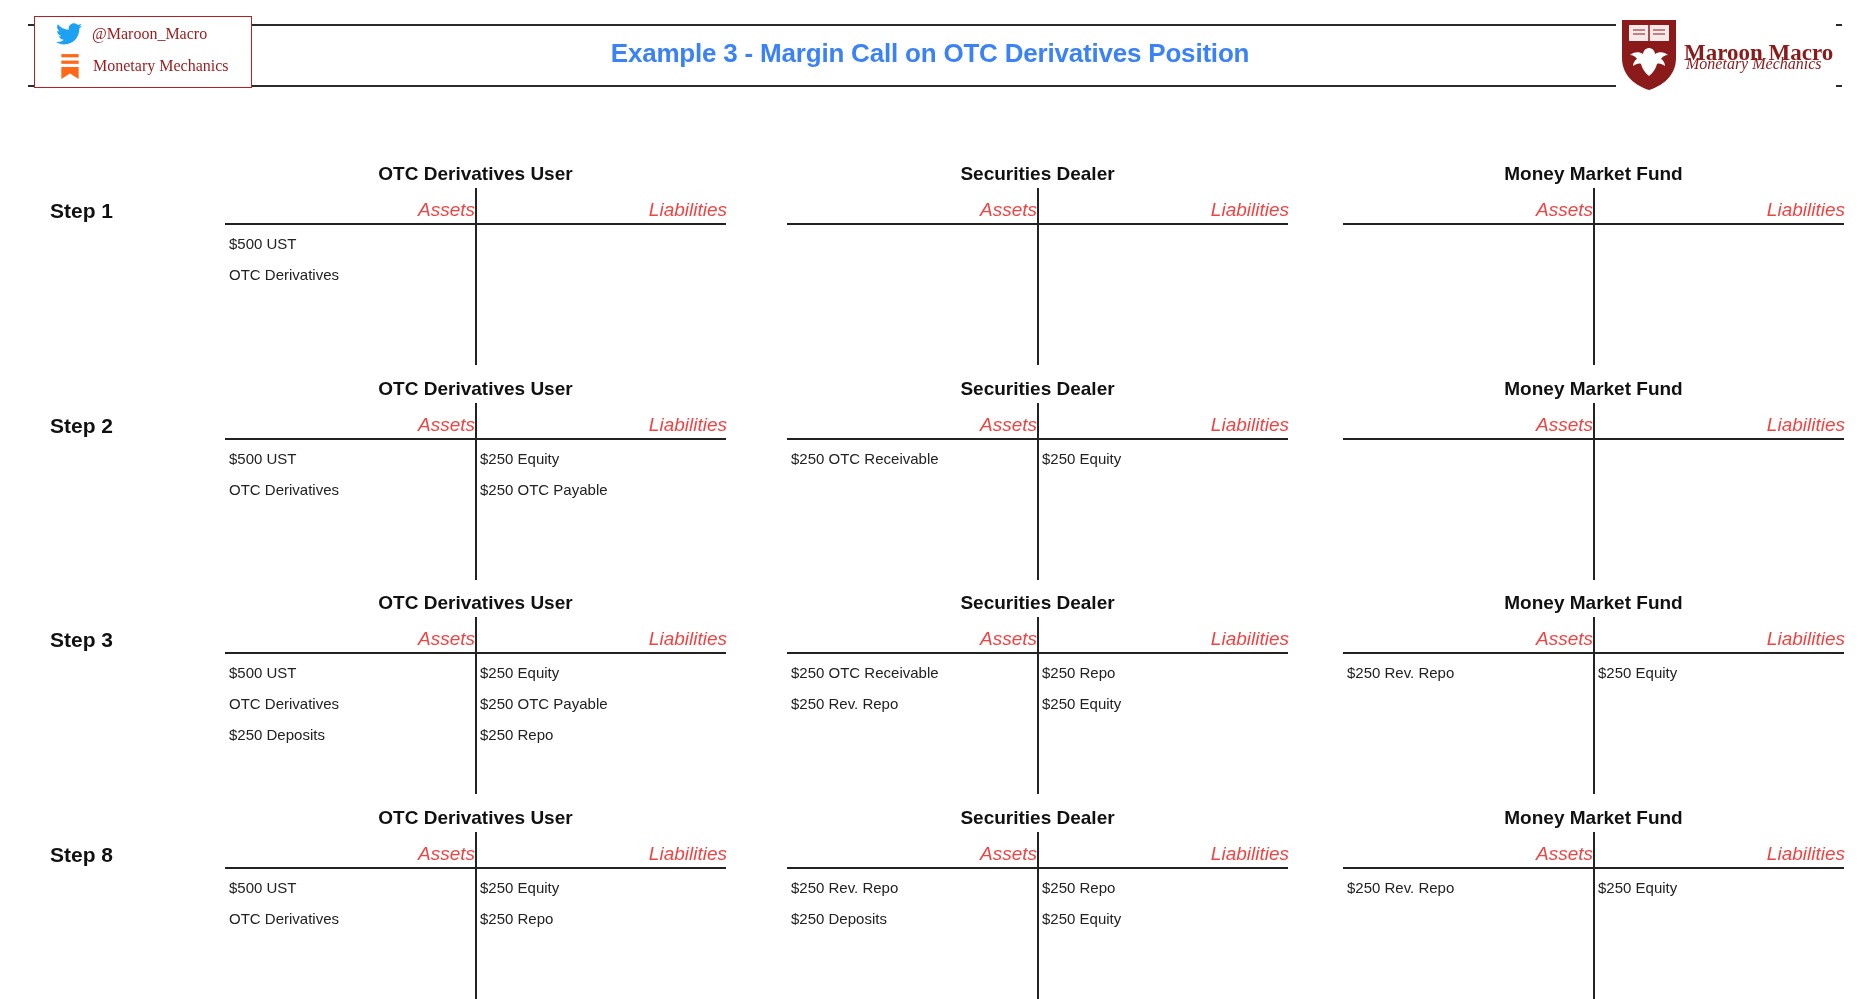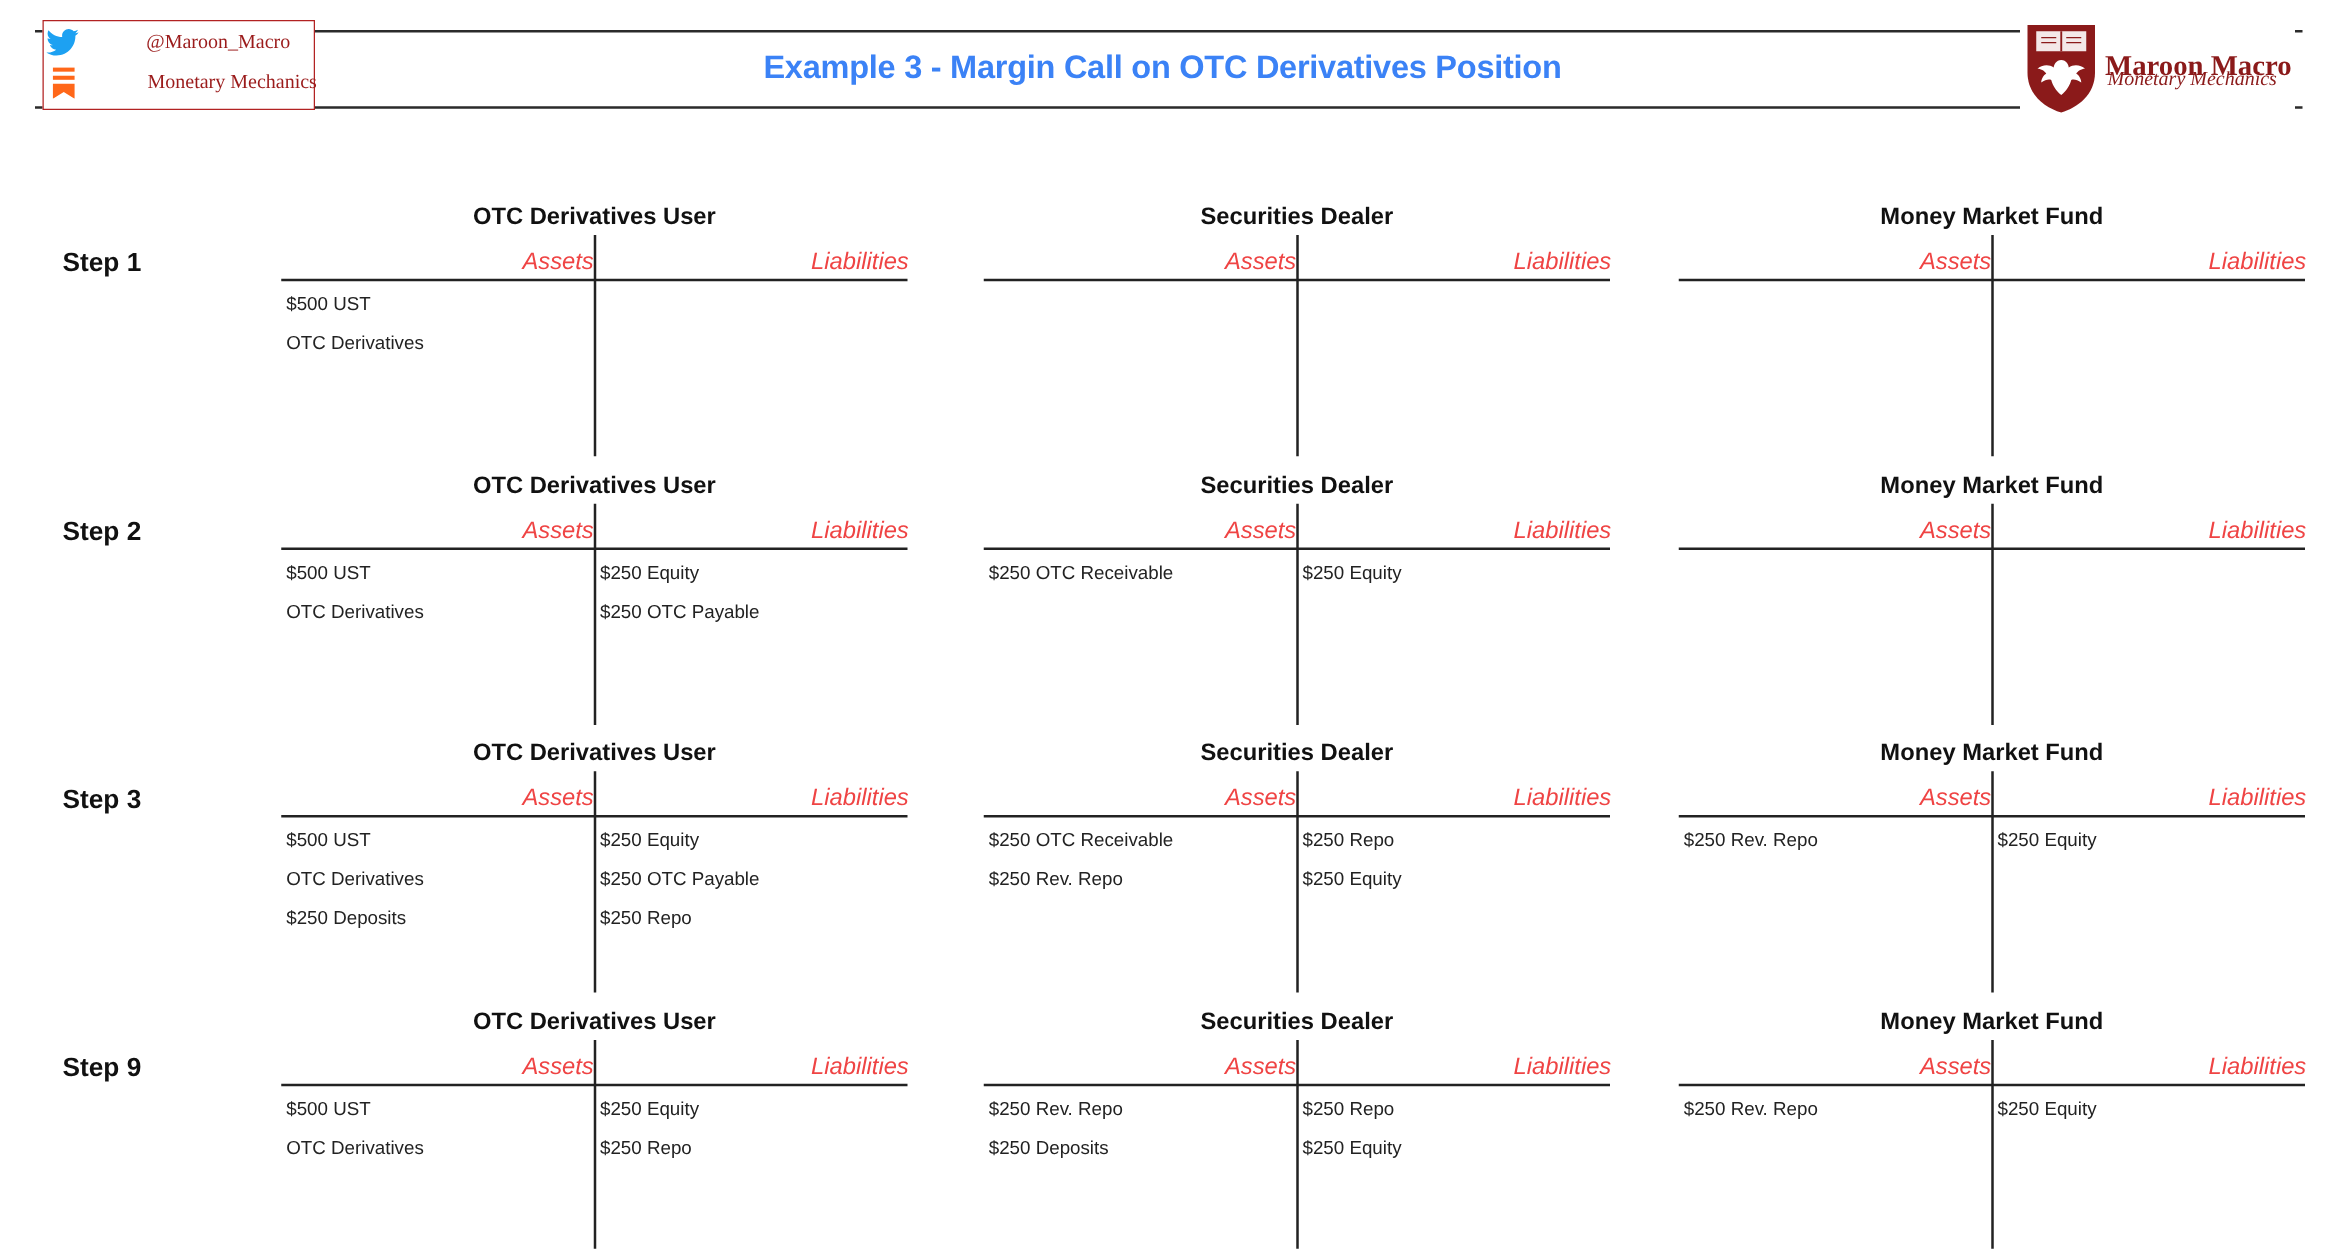--- a/index.html
+++ b/index.html
@@ -7,21 +7,21 @@
     width: 1860px; height: 999px; position: relative; overflow: hidden;
     font-family: "Liberation Sans", "DejaVu Sans", sans-serif; color: #1a1a1a;
   }
   
   .hdr-line { position: absolute; height: 2px; background: #2b2b2b; }
   .hdr-dash { position: absolute; height: 2px; width: 6px; background: #2b2b2b; }
   .badge {
     position: absolute; left: 34px; top: 16px; width: 218px; height: 72px;
     border: 1.5px solid #b22222; background: #fff; box-sizing: border-box;
   }
-  .badge-row { position: absolute; left: 2px; display: flex; align-items: center; gap: 44px; }
+  .badge-row { position: absolute; left: 21px; display: flex; align-items: center; }
   .badge-text {
     font-family: "Liberation Serif", "DejaVu Serif", serif; color: #9b1b1b;
     font-size: 16px; margin-left: 10px; white-space: nowrap;
   }
   .page-title {
     position: absolute; left: 0; width: 1860px; top: 38px; text-align: center;
     font-weight: bold; font-size: 26px; color: #3b82f6; letter-spacing: -0.2px;
   }
   .logo { position: absolute; left: 1620px; top: 18px; }
   .logo-title {
@@ -202,21 +202,21 @@
       <div class="ta-hline"></div>
       <div class="ta-head assets">Assets</div>
       <div class="ta-head liab">Liabilities</div>
       <div class="ta-col assets">
         <div class="ta-item">$250 Rev. Repo</div>
       </div>
       <div class="ta-col liab">
         <div class="ta-item">$250 Equity</div>
       </div>
     </div>
-    <div class="step-label" style="top: 842.5px;">Step 9</div>
+    <div class="step-label" style="top: 842.5px;">Step 8</div>
     <div class="taccount" style="left: 225px; top: 805.5px;">
       <div class="ta-title">OTC Derivatives User</div>
       <div class="ta-vline"></div>
       <div class="ta-hline"></div>
       <div class="ta-head assets">Assets</div>
       <div class="ta-head liab">Liabilities</div>
       <div class="ta-col assets">
         <div class="ta-item">$500 UST</div>
         <div class="ta-item">OTC Derivatives</div>
       </div>

